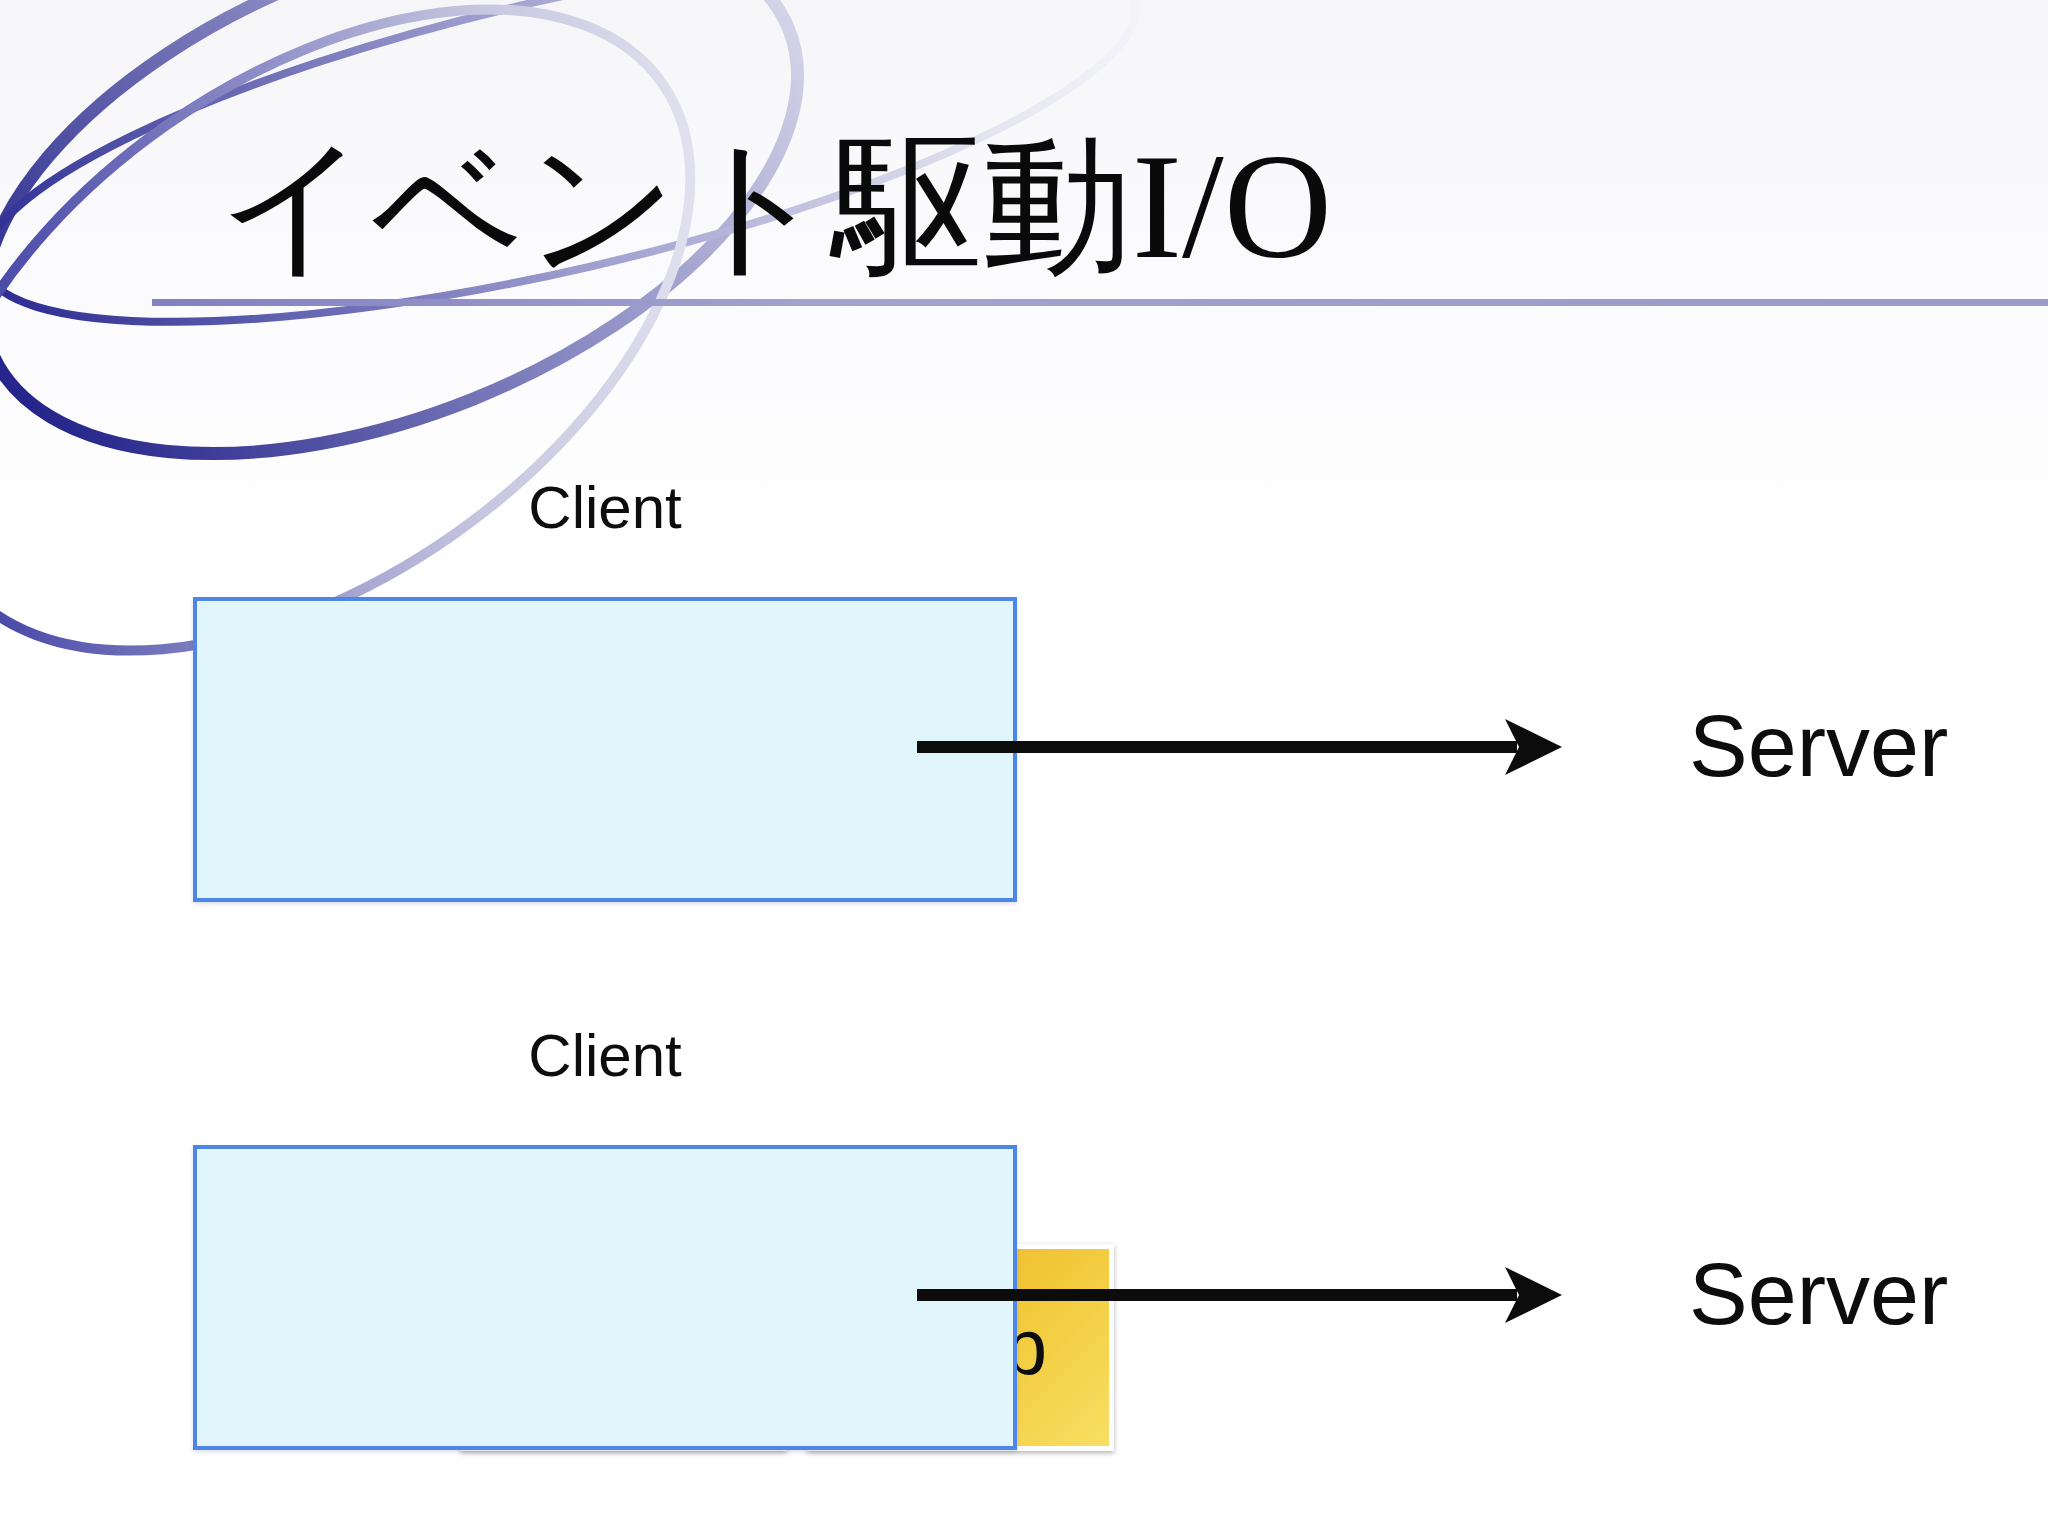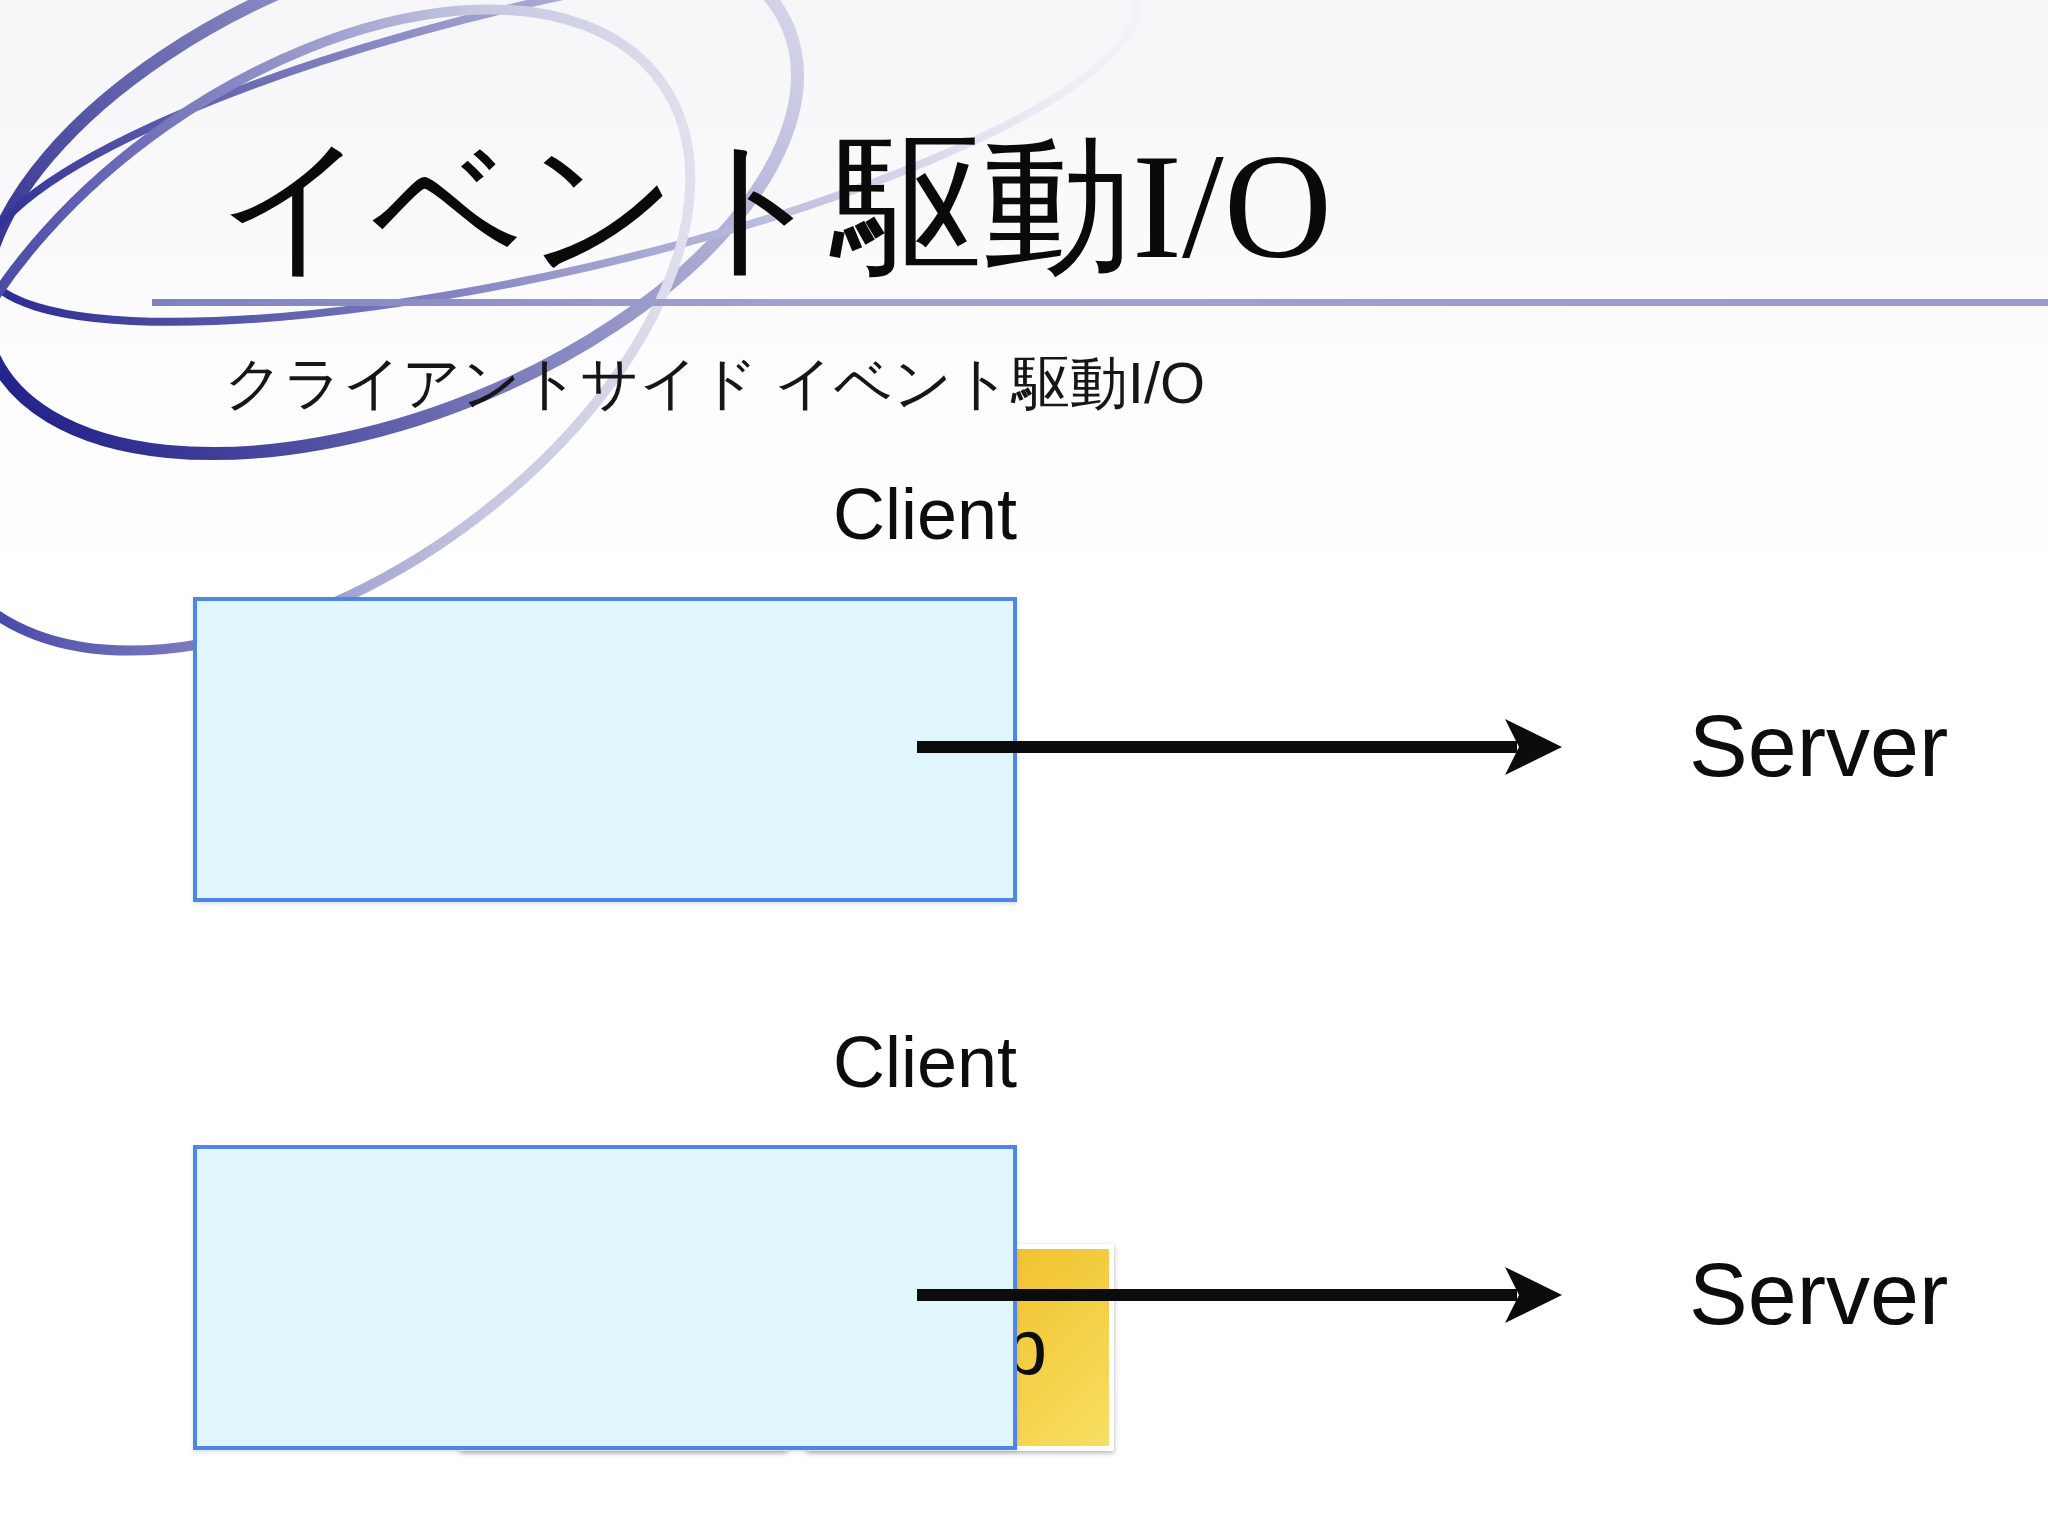--- a/index.html
+++ b/index.html
@@ -22,22 +22,22 @@
     font-family:"Liberation Serif","DejaVu Serif",serif;
     font-weight:400; font-size:150px; line-height:1.15; color:#0a0a0a;
     white-space:nowrap;
   }
   .subtitle {
     position:absolute; left:224px; top:350px;
     font-size:58px; line-height:1.15; color:#161616;
     white-space:nowrap;
   }
   .client-label {
-    position:absolute; width:824px; text-align:right;
-    font-size:72px; line-height:1.0; color:#0d0d0d;
+    position:absolute; width:824px; text-align:center;
+    font-size:60px; line-height:1.0; color:#0d0d0d;
   }
   .client-box {
     position:absolute; left:193px; width:824px; height:305px;
     background:#e0f6fc;
     border:4px solid #4e86e8;
     box-shadow:0 2px 4px rgba(60,80,120,0.18);
   }
   .inner-box {
     position:absolute; height:207px;
     border:5px solid #ffffff;
@@ -94,21 +94,20 @@
       </linearGradient>
     </defs>
     <ellipse cx="390" cy="190" rx="430" ry="225" transform="rotate(-22 390 190)" fill="none" stroke="url(#g1)" stroke-width="13"></ellipse>
     <ellipse cx="560" cy="135" rx="590" ry="135" transform="rotate(-13 560 135)" fill="none" stroke="url(#g2)" stroke-width="8"></ellipse>
     <ellipse cx="310" cy="330" rx="430" ry="250" transform="rotate(-35 310 330)" fill="none" stroke="url(#g3)" stroke-width="10"></ellipse>
   </svg>
 
   <div class="rule"></div>
 
   <h1 class="title">イベント駆動I/O</h1>
-  <div class="subtitle">クライアントサイド イベント駆動I/O</div>
 
   <section class="c1">
     <div class="client-label">Client</div>
     <div class="client-box">
       <div class="inner-box session-box">Session</div>
       <div class="inner-box loop-box">Loop</div>
     </div>
     <svg class="arrow" viewBox="0 0 645 80" aria-hidden="true">
       <line x1="0" y1="40" x2="600" y2="40" stroke="#0c0c0c" stroke-width="12"></line>
       <path d="M645,40 L588,12 L602,40 L588,68 Z" fill="#0c0c0c"></path>

